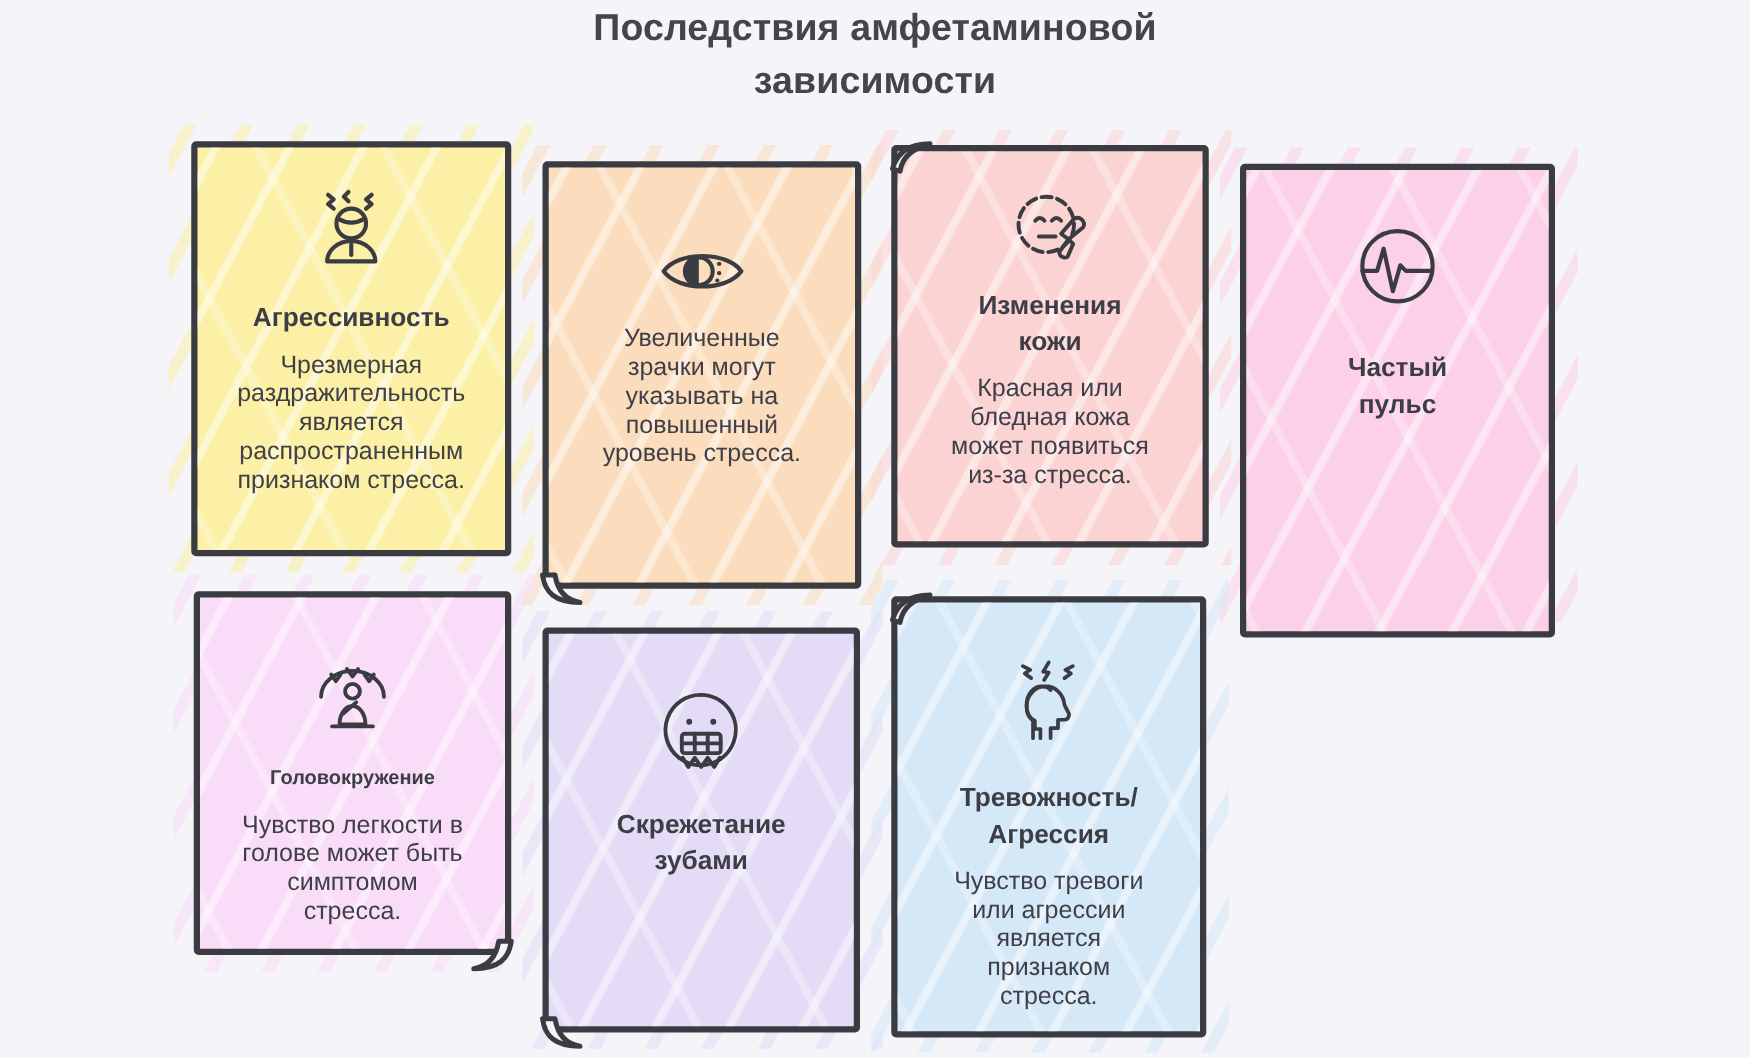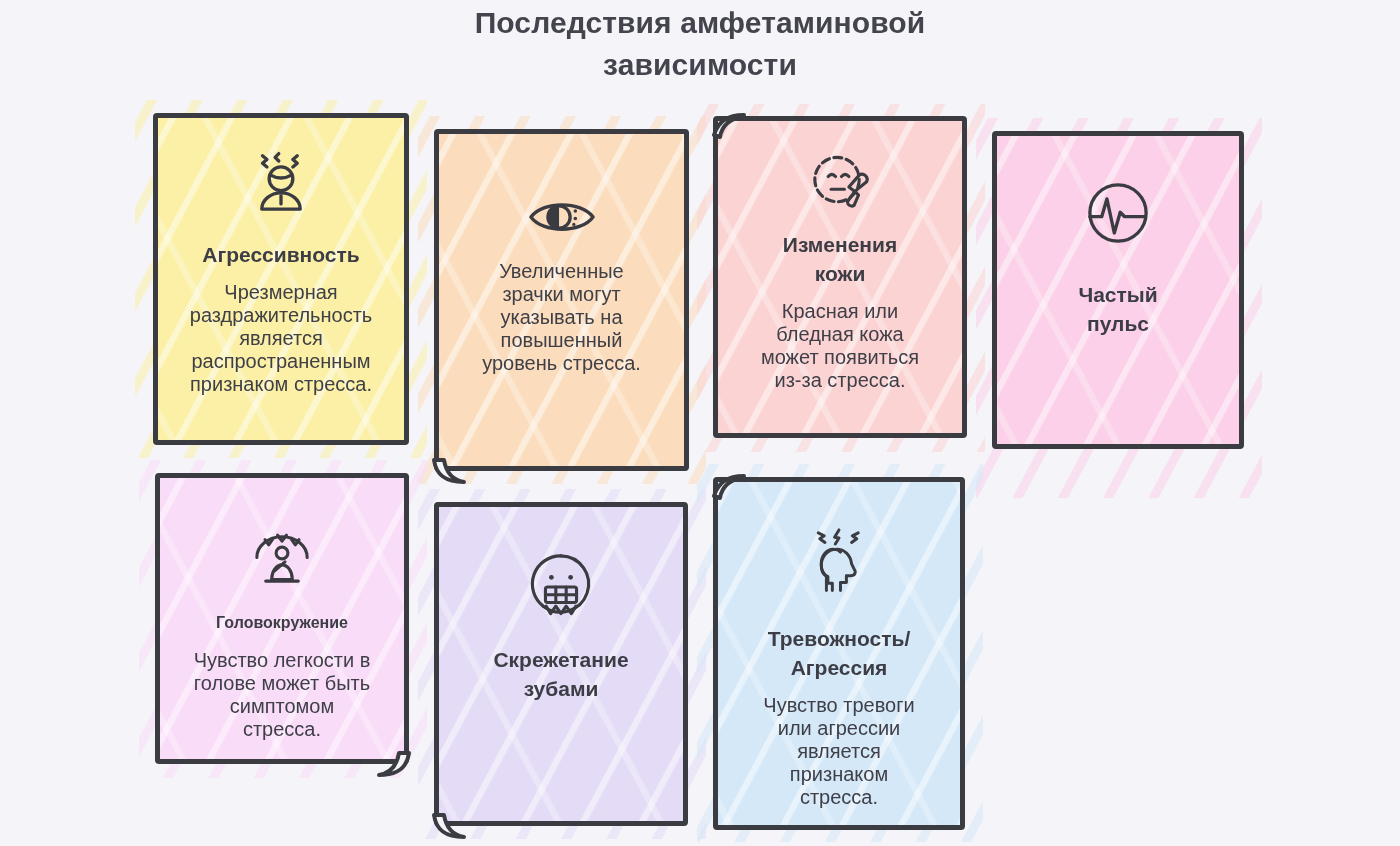--- a/index.html
+++ b/index.html
@@ -137,21 +137,21 @@
     height: 26px;
     z-index: 3;
     pointer-events: none;
   }
   .curl svg { width: 100%; height: 100%; overflow: visible; }
 
   
   #card-0 { left: 153px; top: 113px;  width: 256px; height: 332px; background:#fbf0a6; }
   #card-1 { left: 434px; top: 129px;  width: 255px; height: 342px; background:#fbddbd; }
   #card-2 { left: 713px; top: 116px;  width: 254px; height: 322px; background:#fbd3d3; }
-  #card-3 { left: 992px; top: 131px;  width: 252px; height: 318px; background:#fbd0e8; }
+  #card-3 { left: 992px; top: 131px;  width: 252px; height: 379px; background:#fbd0e8; }
   #card-4 { left: 155px; top: 473px;  width: 254px; height: 291px; background:#f9dcf8; }
   #card-5 { left: 434px; top: 502px;  width: 254px; height: 324px; background:#e4dcf6; }
   #card-6 { left: 713px; top: 477px;  width: 252px; height: 353px; background:#d4e8f8; }
 
   
   #card-0 .card-title { margin-top: 16px; }
   #card-1 .icon-wrap  { margin-top: 20px; }
   #card-1 .card-title { margin-top: 22px; }
   #card-2 .card-title { margin-top: 3px; }
   #card-3 .icon-wrap  { margin-top: 14px; }

